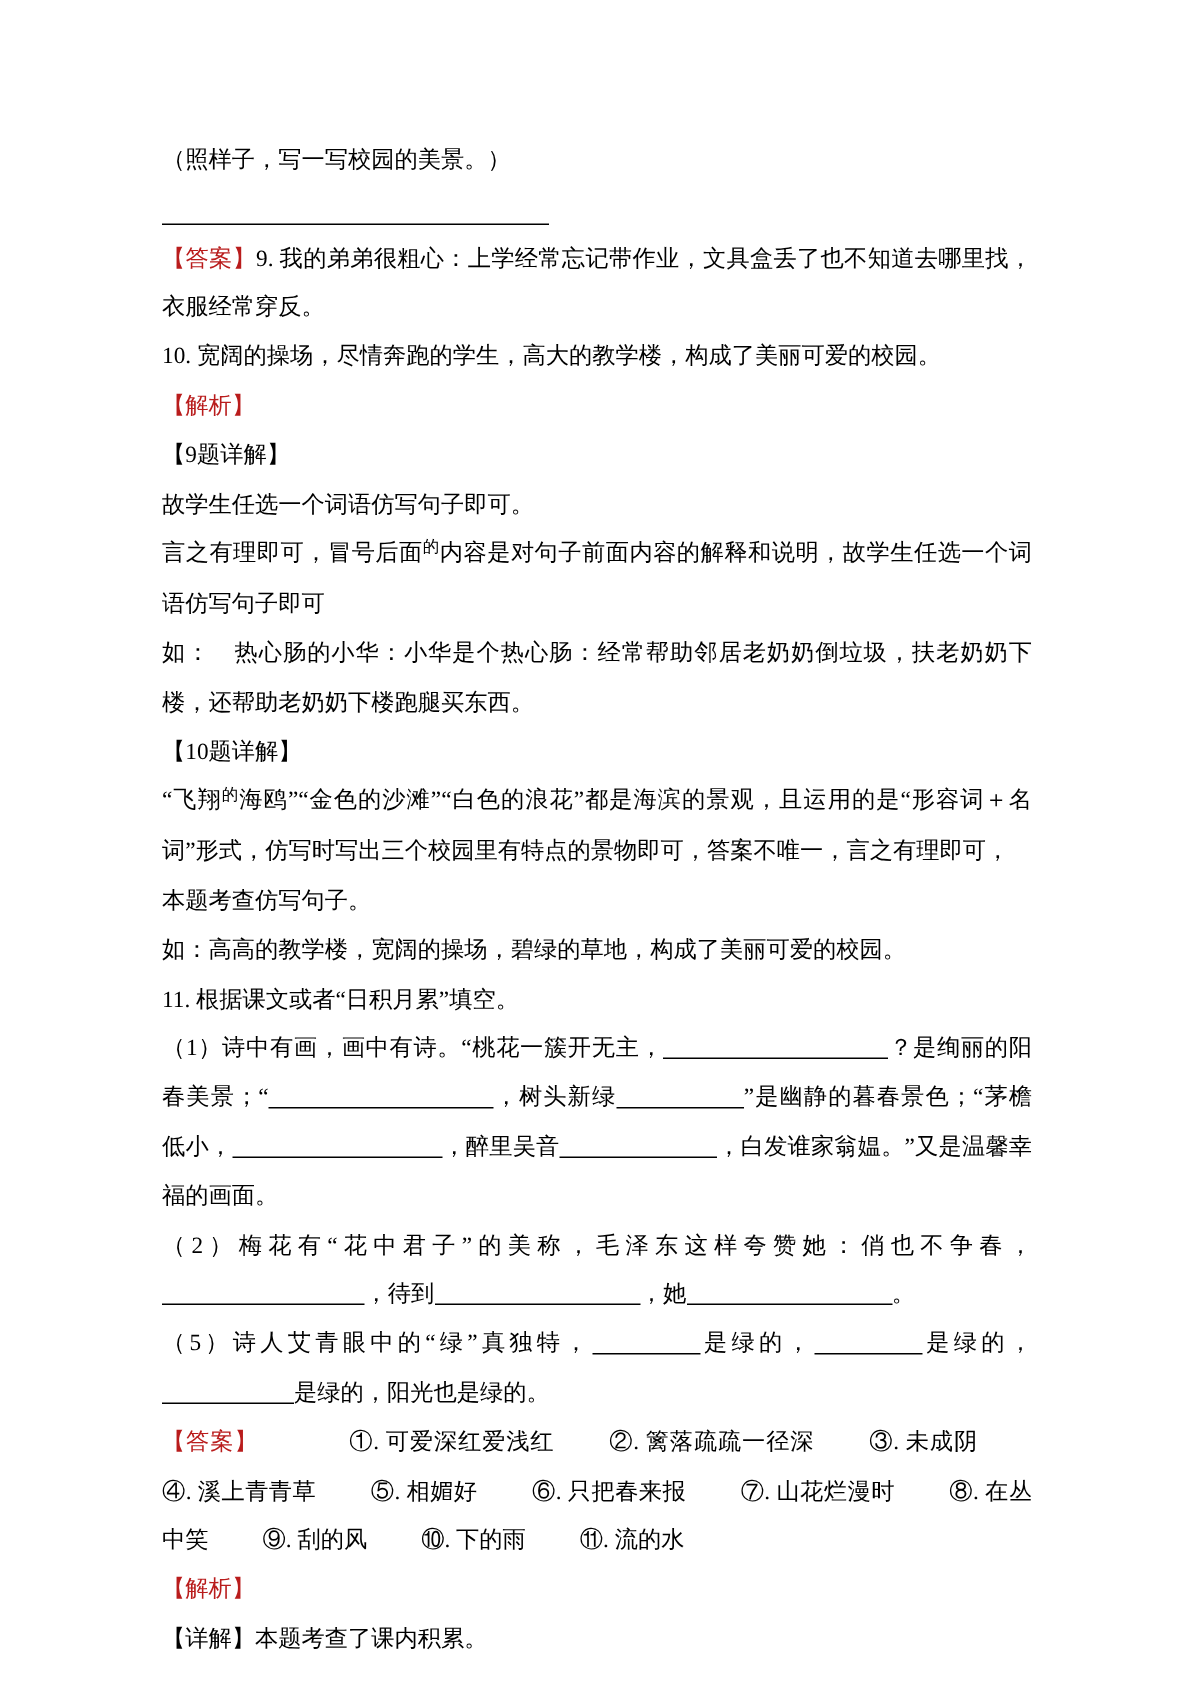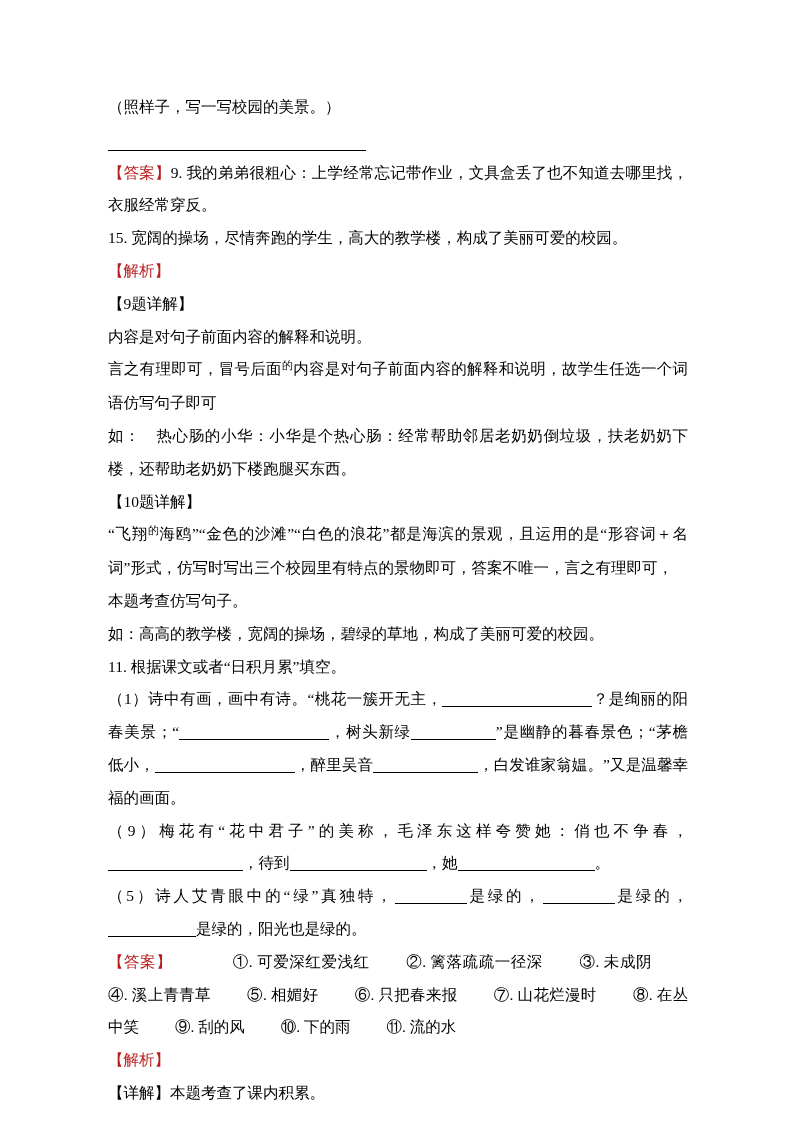--- a/index.html
+++ b/index.html
@@ -58,31 +58,31 @@
   }
 </style>
 </head>
 <body>
 
 <div class="page">
   <div class="content">
       <div class="para"><span>（照样子，写一写校园的美景。）</span></div>
       <div class="para rule-line"><span class="blank" style="width: 258px;"></span></div>
       <div class="para"><span class="label-blue">【答案】</span><span>9. 我的弟弟很粗心：上学经常忘记带作业，文具盒丢了也不知道去哪里找，衣服经常穿反。</span></div>
-      <div class="para"><span>15. 宽阔的操场，尽情奔跑的学生，高大的教学楼，构成了美丽可爱的校园。</span></div>
+      <div class="para"><span>10. 宽阔的操场，尽情奔跑的学生，高大的教学楼，构成了美丽可爱的校园。</span></div>
       <div class="para"><span class="label-blue">【解析】</span></div>
       <div class="para"><span>【9题详解】</span></div>
-      <div class="para"><span>内容是对句子前面内容的解释和说明。</span></div>
+      <div class="para"><span>故学生任选一个词语仿写句子即可。</span></div>
       <div class="para"><span>言之有理即可，冒号后面</span><span class="sup">的</span><span>内容是对句子前面内容的解释和说明，故学生任选一个词语仿写句子即可</span></div>
       <div class="para"><span>如：　热心肠的小华：小华是个热心肠：经常帮助邻居老奶奶倒垃圾，扶老奶奶下楼，还帮助老奶奶下楼跑腿买东西。</span></div>
       <div class="para"><span>【10题详解】</span></div>
       <div class="para"><span>“飞翔</span><span class="sup">的</span><span>海鸥”“金色的沙滩”“白色的浪花”都是海滨的景观，且运用的是“形容词＋名词”形式，仿写时写出三个校园里有特点的景物即可，答案不唯一，言之有理即可，</span></div>
       <div class="para"><span>本题考查仿写句子。</span></div>
       <div class="para"><span>如：高高的教学楼，宽阔的操场，碧绿的草地，构成了美丽可爱的校园。</span></div>
       <div class="para"><span>11. 根据课文或者“日积月累”填空。</span></div>
       <div class="para"><span>（1）诗中有画，画中有诗。“桃花一簇开无主，</span><span class="blank" style="width: 150px;"></span><span>？是绚丽的阳春美景；“</span><span class="blank" style="width: 150px;"></span><span>，树头新绿</span><span class="blank" style="width: 85px;"></span><span>”是幽静的暮春景色；“茅檐低小，</span><span class="blank" style="width: 140px;"></span><span>，醉里吴音</span><span class="blank" style="width: 105px;"></span><span>，白发谁家翁媪。”又是温馨幸福的画面。</span></div>
-      <div class="para"><span>（9）梅花有“花中君子”的美称，毛泽东这样夸赞她：俏也不争春，</span><span class="blank" style="width: 135px;"></span><span>，待到</span><span class="blank" style="width: 137px;"></span><span>，她</span><span class="blank" style="width: 137px;"></span><span>。</span></div>
+      <div class="para"><span>（2）梅花有“花中君子”的美称，毛泽东这样夸赞她：俏也不争春，</span><span class="blank" style="width: 135px;"></span><span>，待到</span><span class="blank" style="width: 137px;"></span><span>，她</span><span class="blank" style="width: 137px;"></span><span>。</span></div>
       <div class="para"><span>（5）诗人艾青眼中的“绿”真独特，</span><span class="blank" style="width: 72px;"></span><span>是绿的，</span><span class="blank" style="width: 72px;"></span><span>是绿的，</span><span class="blank" style="width: 88px;"></span><span>是绿的，阳光也是绿的。</span></div>
       <div class="para"><span class="label-blue">【答案】</span><span class="gap" style="width: 60px;"></span><span>①. 可爱深红爱浅红</span><span class="gap" style="width: 36px;"></span><span>②. 篱落疏疏一径深</span><span class="gap" style="width: 36px;"></span><span>③. 未成阴</span><span class="gap" style="width: 36px;"></span><span>④. 溪上青青草</span><span class="gap" style="width: 36px;"></span><span>⑤. 相媚好</span><span class="gap" style="width: 36px;"></span><span>⑥. 只把春来报</span><span class="gap" style="width: 36px;"></span><span>⑦. 山花烂漫时</span><span class="gap" style="width: 36px;"></span><span>⑧. 在丛中笑</span><span class="gap" style="width: 36px;"></span><span>⑨. 刮的风</span><span class="gap" style="width: 36px;"></span><span>⑩. 下的雨</span><span class="gap" style="width: 36px;"></span><span>⑪. 流的水</span></div>
       <div class="para"><span class="label-blue">【解析】</span></div>
       <div class="para"><span>【详解】本题考查了课内积累。</span></div>
     </div>
 </div>
 
 </body></html>

